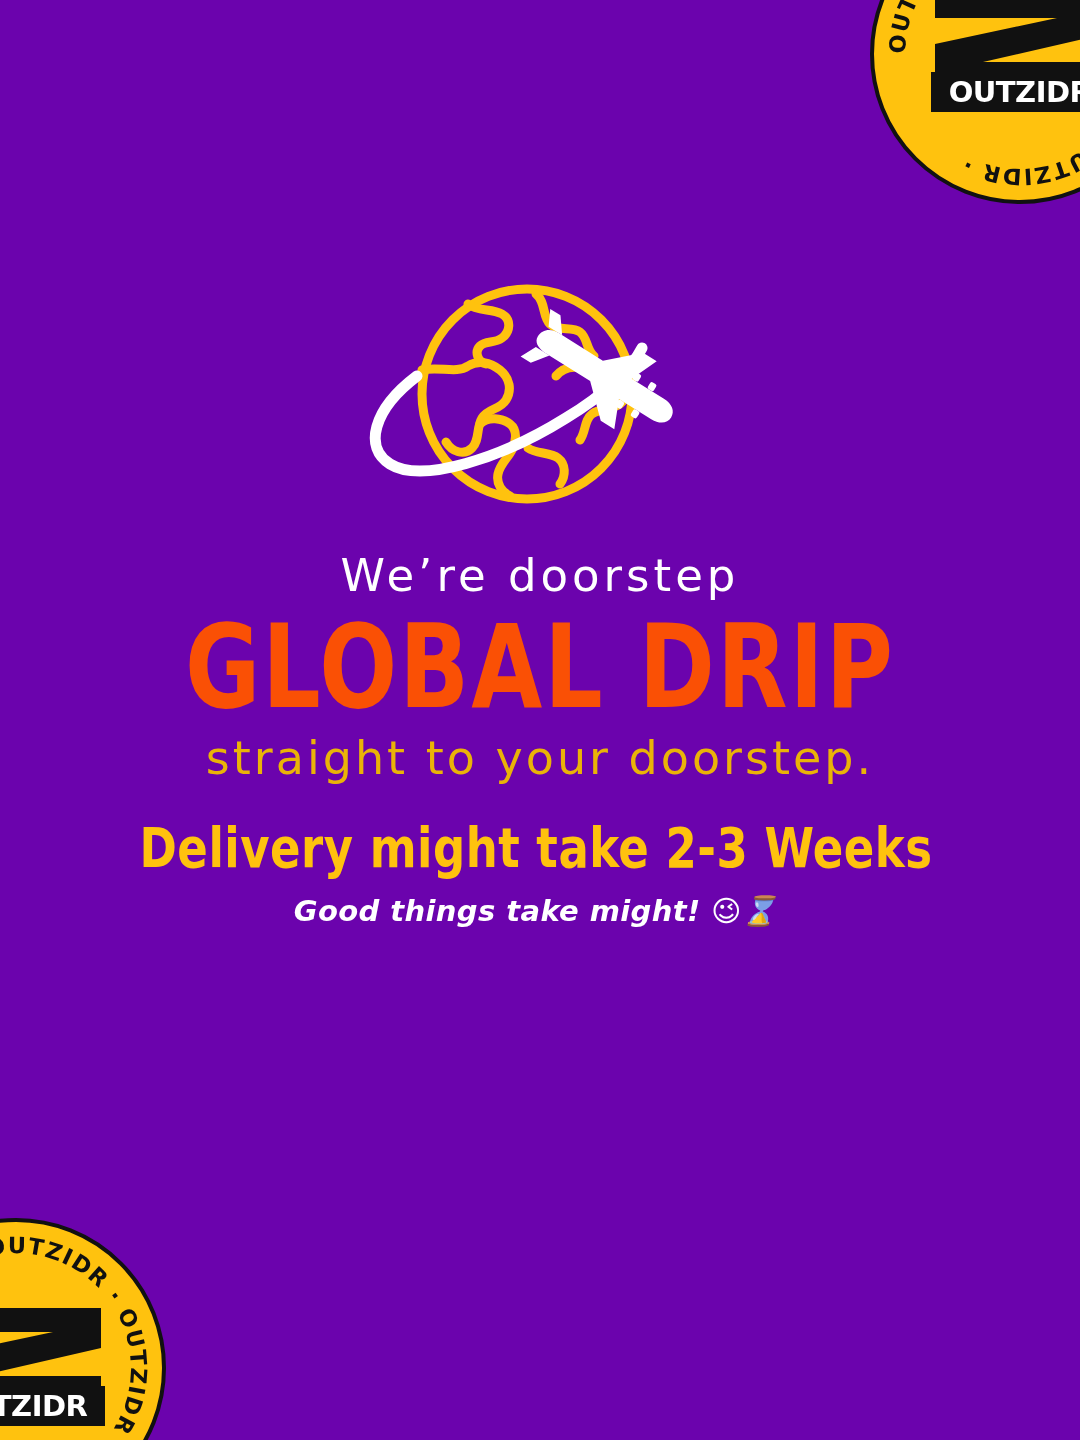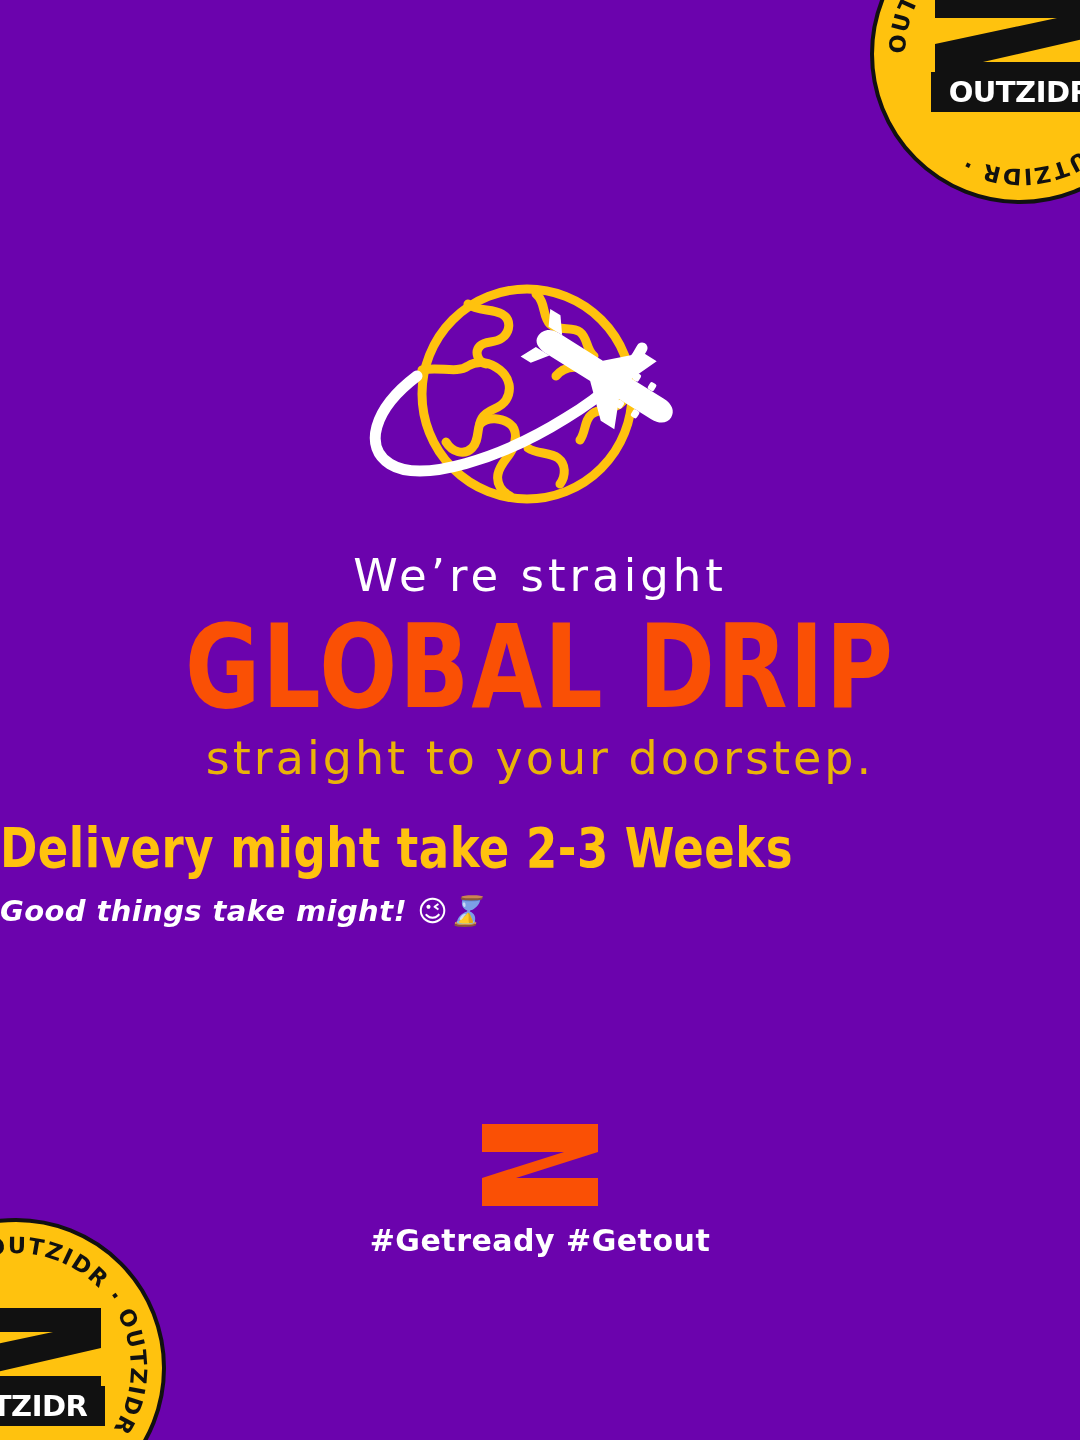--- a/index.html
+++ b/index.html
@@ -127,20 +127,21 @@
     letter-spacing: 3px;
     line-height: 1.1;
     margin-top: 26px;
   }
 
   #delivery-block {
     position: absolute;
     left: 0;
     right: 8px;
     top: 818px;
+    text-align: center;
   }
   #line-delivery-time {
     color: #FFC20E;
     font-family: "DejaVu Sans Condensed", "DejaVu Sans", sans-serif;
     font-weight: bold;
     font-size: 50px;
     letter-spacing: 0.5px;
     line-height: 1.1;
     transform: scaleY(1.12);
     transform-origin: center top;
@@ -268,32 +269,24 @@
         <path d="M 10,54 L 2,70 L 14,70 L 26,54 Z" fill="#FFFFFF"></path>
         <rect x="126" y="22" width="7" height="8" rx="2" fill="#FFFFFF"></rect>
         <rect x="126" y="54" width="7" height="8" rx="2" fill="#FFFFFF"></rect>
         <rect x="108" y="22" width="7" height="8" rx="2" fill="#FFFFFF"></rect>
         <rect x="108" y="54" width="7" height="8" rx="2" fill="#FFFFFF"></rect>
       </g>
     </svg>
   </div>
 
   <div id="headline-block">
-    <div id="line-we-are-serving">We’re straight</div>
+    <div id="line-we-are-serving">We’re doorstep</div>
     <div id="line-global-drip">GLOBAL DRIP</div>
     <div id="line-doorstep">straight to your doorstep.</div>
   </div>
 
   <div id="delivery-block">
     <div id="line-delivery-time">Delivery might take 2-3 Weeks</div>
     <div id="line-good-things">Good things take might! 😉⌛</div>
   </div>
 
-  <div id="footer-logo">
-    <div id="footer-zmark">
-      <svg viewBox="0 0 124 86" xmlns="http://www.w3.org/2000/svg">
-        <polygon points="4,2 120,2 120,30 38,56 120,56 120,84 4,84 4,56 86,30 4,30" fill="#FA5005"></polygon>
-      </svg>
-    </div>
-    <div id="line-hashtags">#Getready #Getout</div>
-  </div>
 
 </div>
 
 </body></html>

